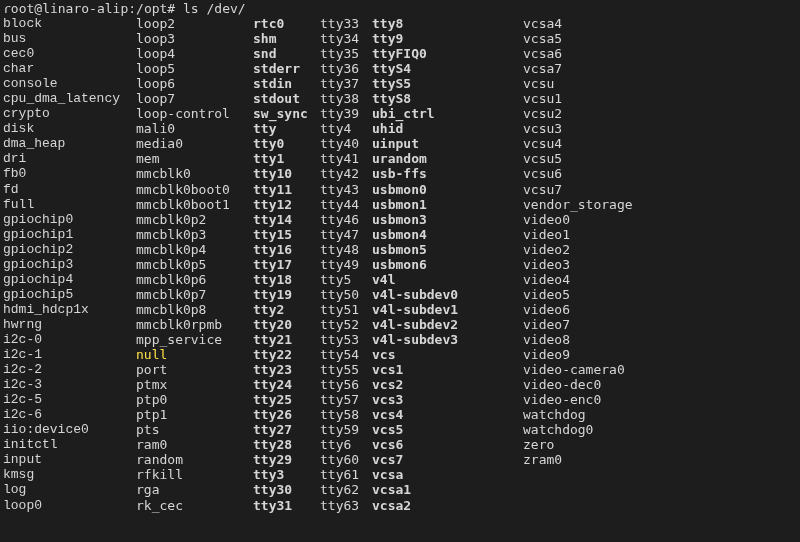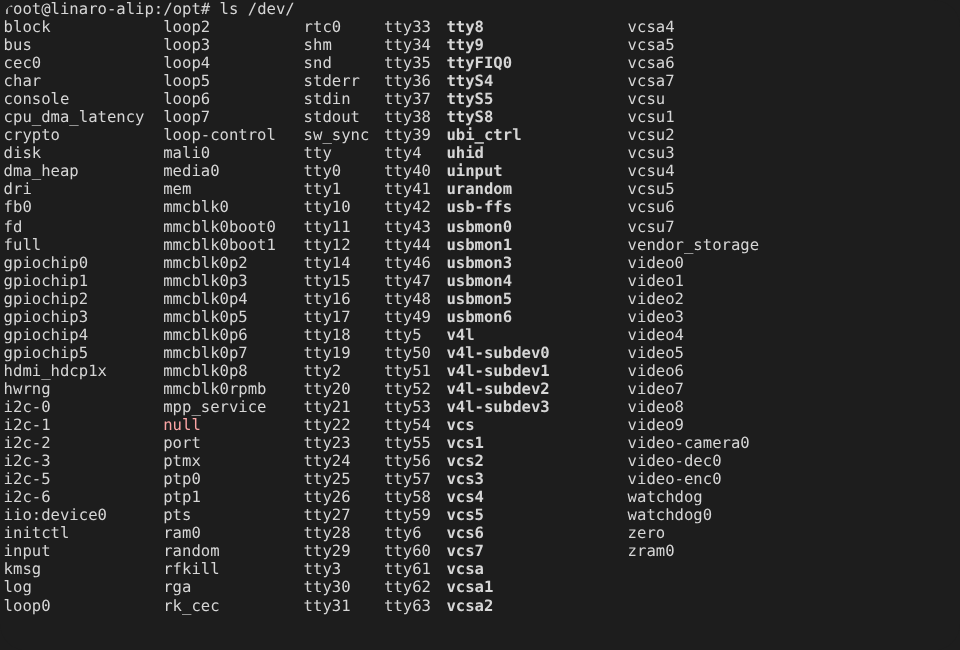--- a/index.html
+++ b/index.html
@@ -38,28 +38,28 @@
   .grid-row {
     position: relative;
     height: 15.05px;
     white-space: pre;
   }
   .cell {
     position: absolute;
     top: 0;
     white-space: pre;
   }
-  .c0 { left: 3px; }
+  .c0 { left: 3px; font-family: Liberation Mono, monospace; }
   .c1 { left: 136px; }
-  .c2 { left: 253px; }
+  .c2 { left: 253px; font-weight: bold; }
   .c3 { left: 320px; text-align: right; }
   .c4 { left: 372px; font-weight: bold; }
   .c5 { left: 480px; margin-left: 43px; }
   .fg-default { color: #d6d6d6; }
-  .fg-magenta { color: #fca5a5; }
+  .fg-magenta { color: #fde047; }
   .bottom-prompt {
     position: absolute;
     left: 0;
     top: 534px;
     white-space: pre;
     padding-left: 3px;
     color: #d6d6d6;
     overflow: hidden;
     height: 8px;
   }

